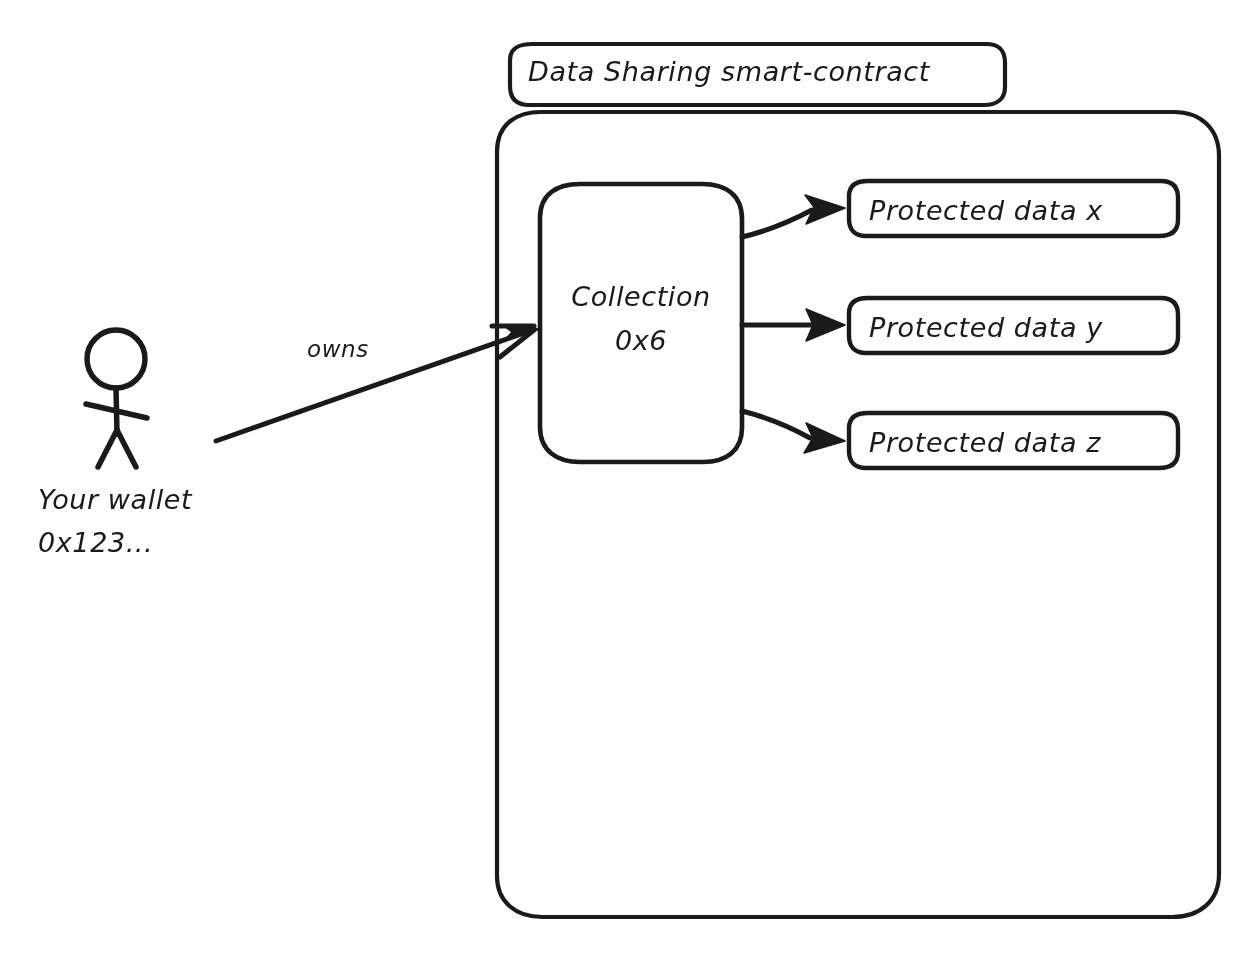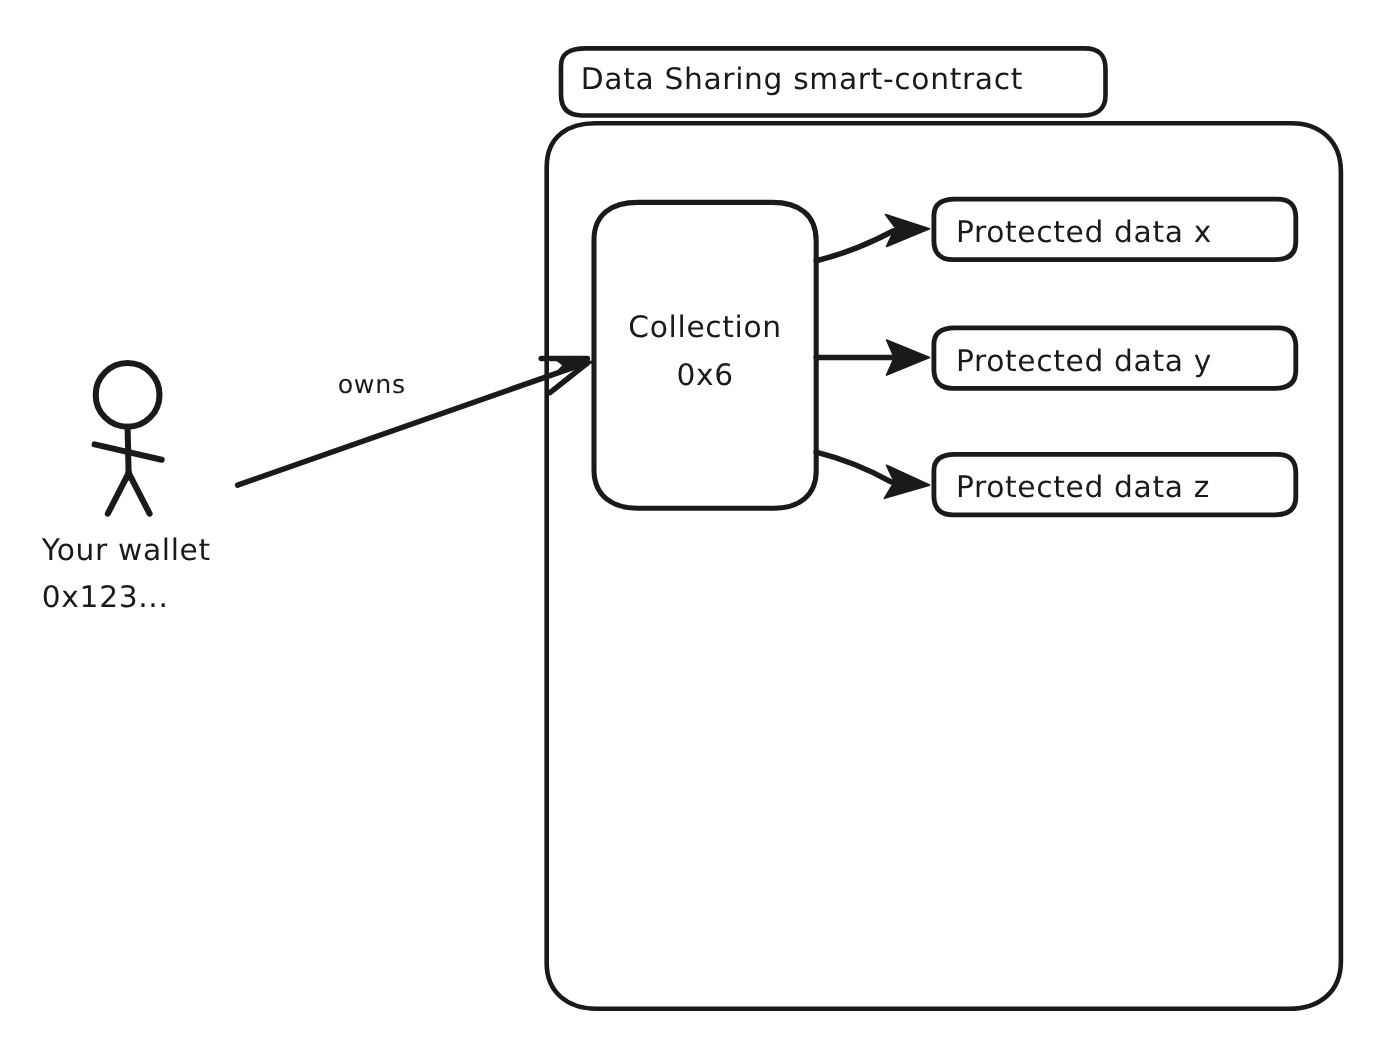--- a/index.html
+++ b/index.html
@@ -10,20 +10,21 @@
   }
   body {
     font-family: "DejaVu Sans", sans-serif;
   }
   #canvas {
     position: relative;
     width: 1240px;
     height: 958px;
     background: #ffffff;
     overflow: hidden;
+    font-style: italic;
   }
   #scene {
     position: absolute;
     inset: 0;
     width: 1258px;
     height: 958px;
   }
   .hand-text {
     font-family: "DejaVu Sans", sans-serif;
     fill: #1a1a1a;

